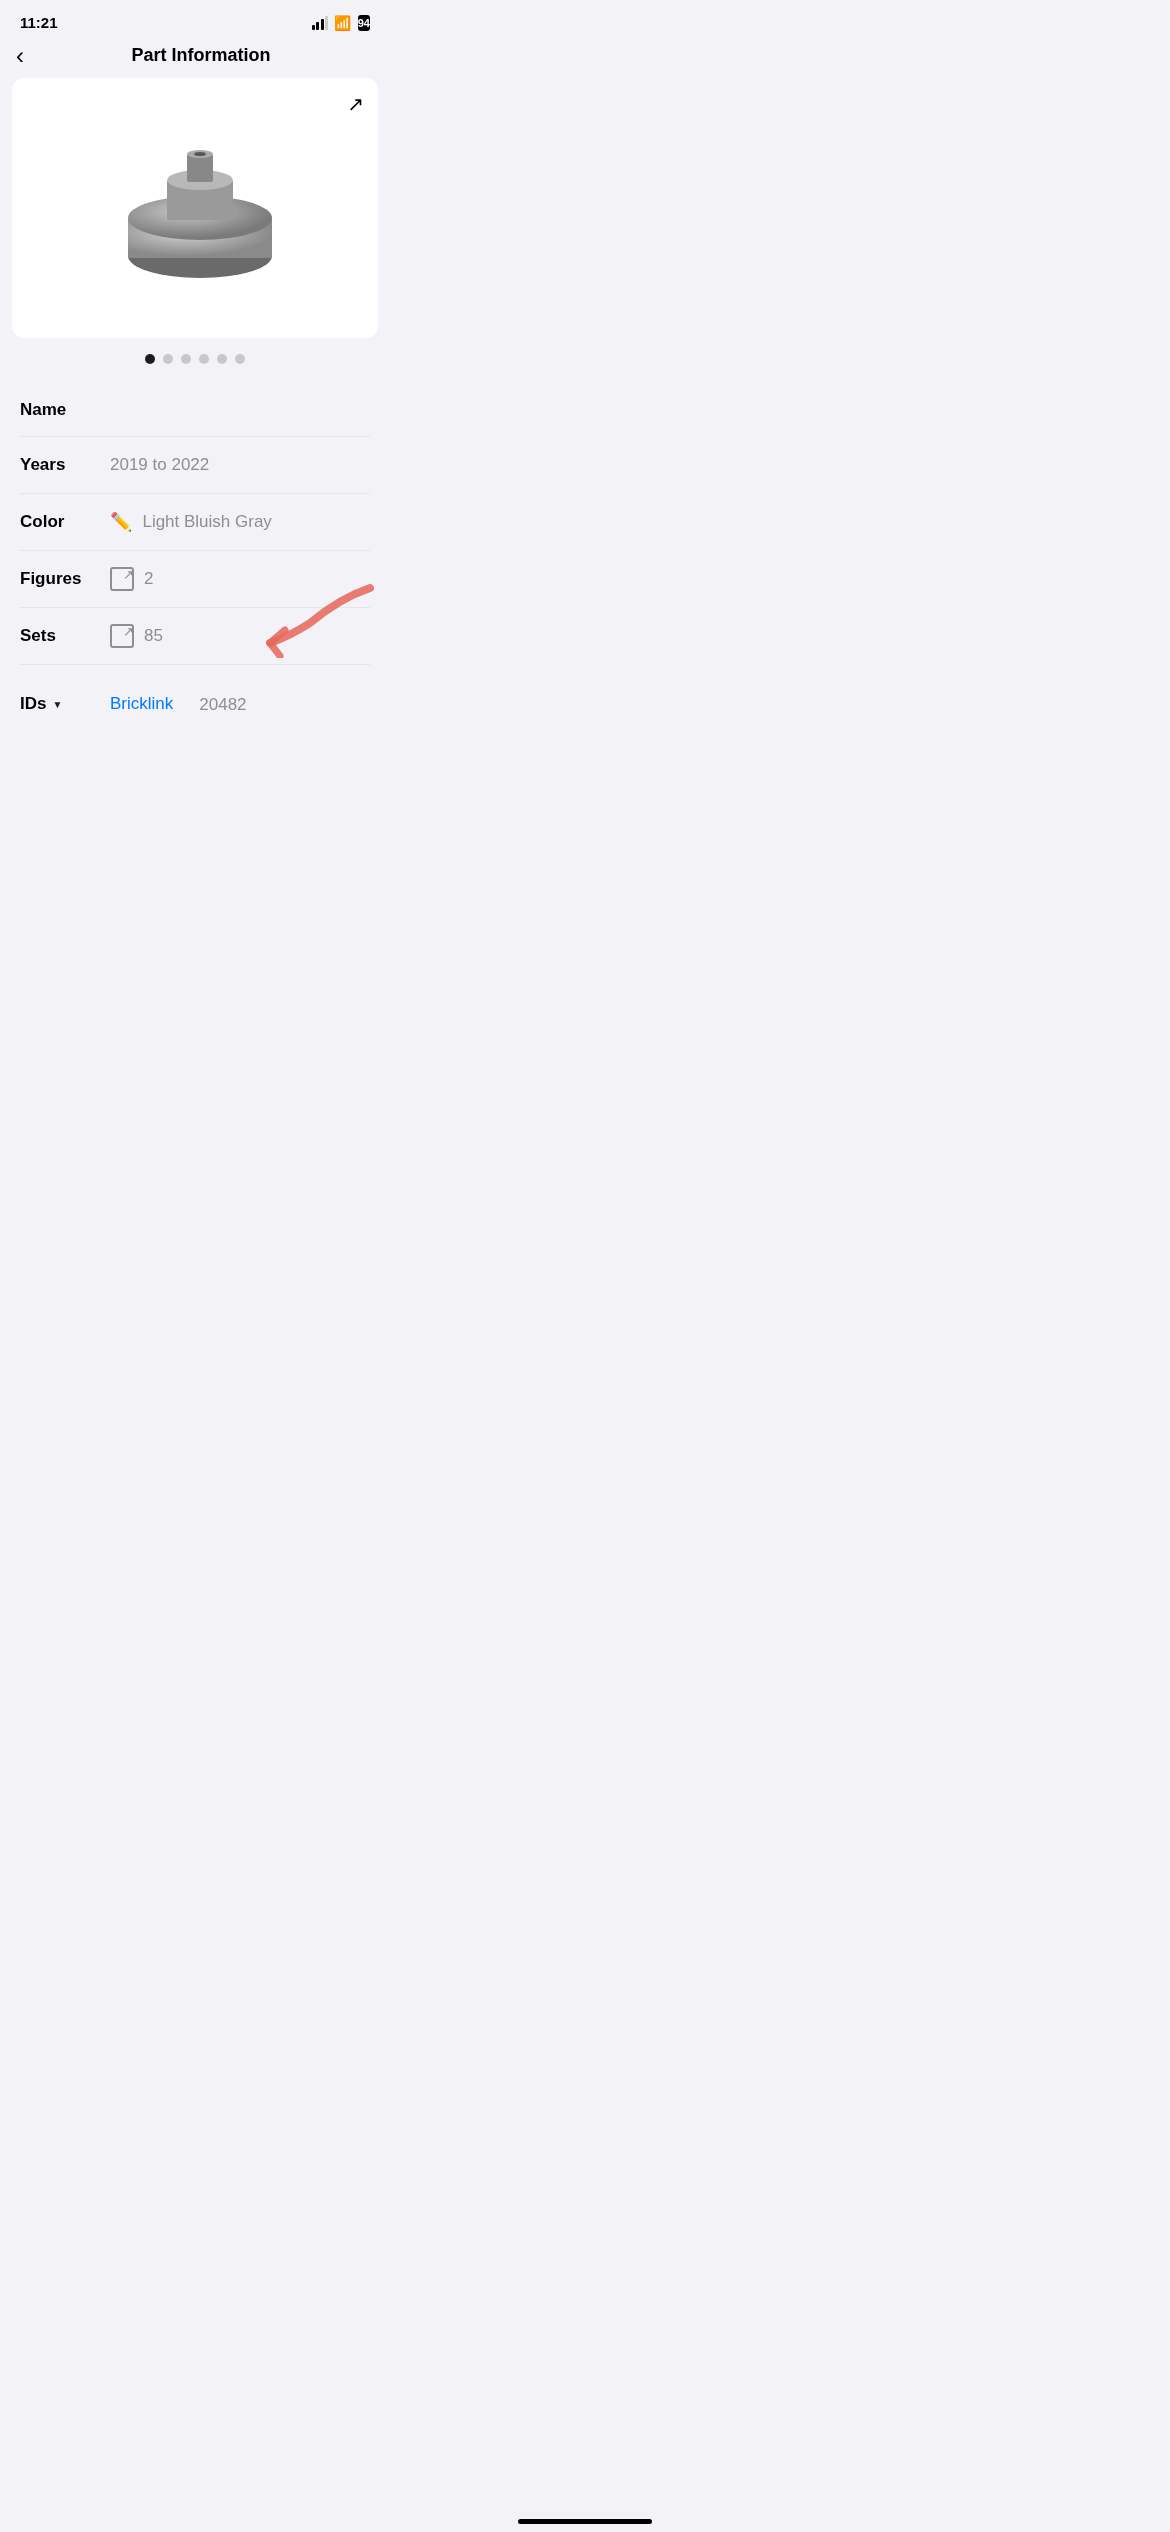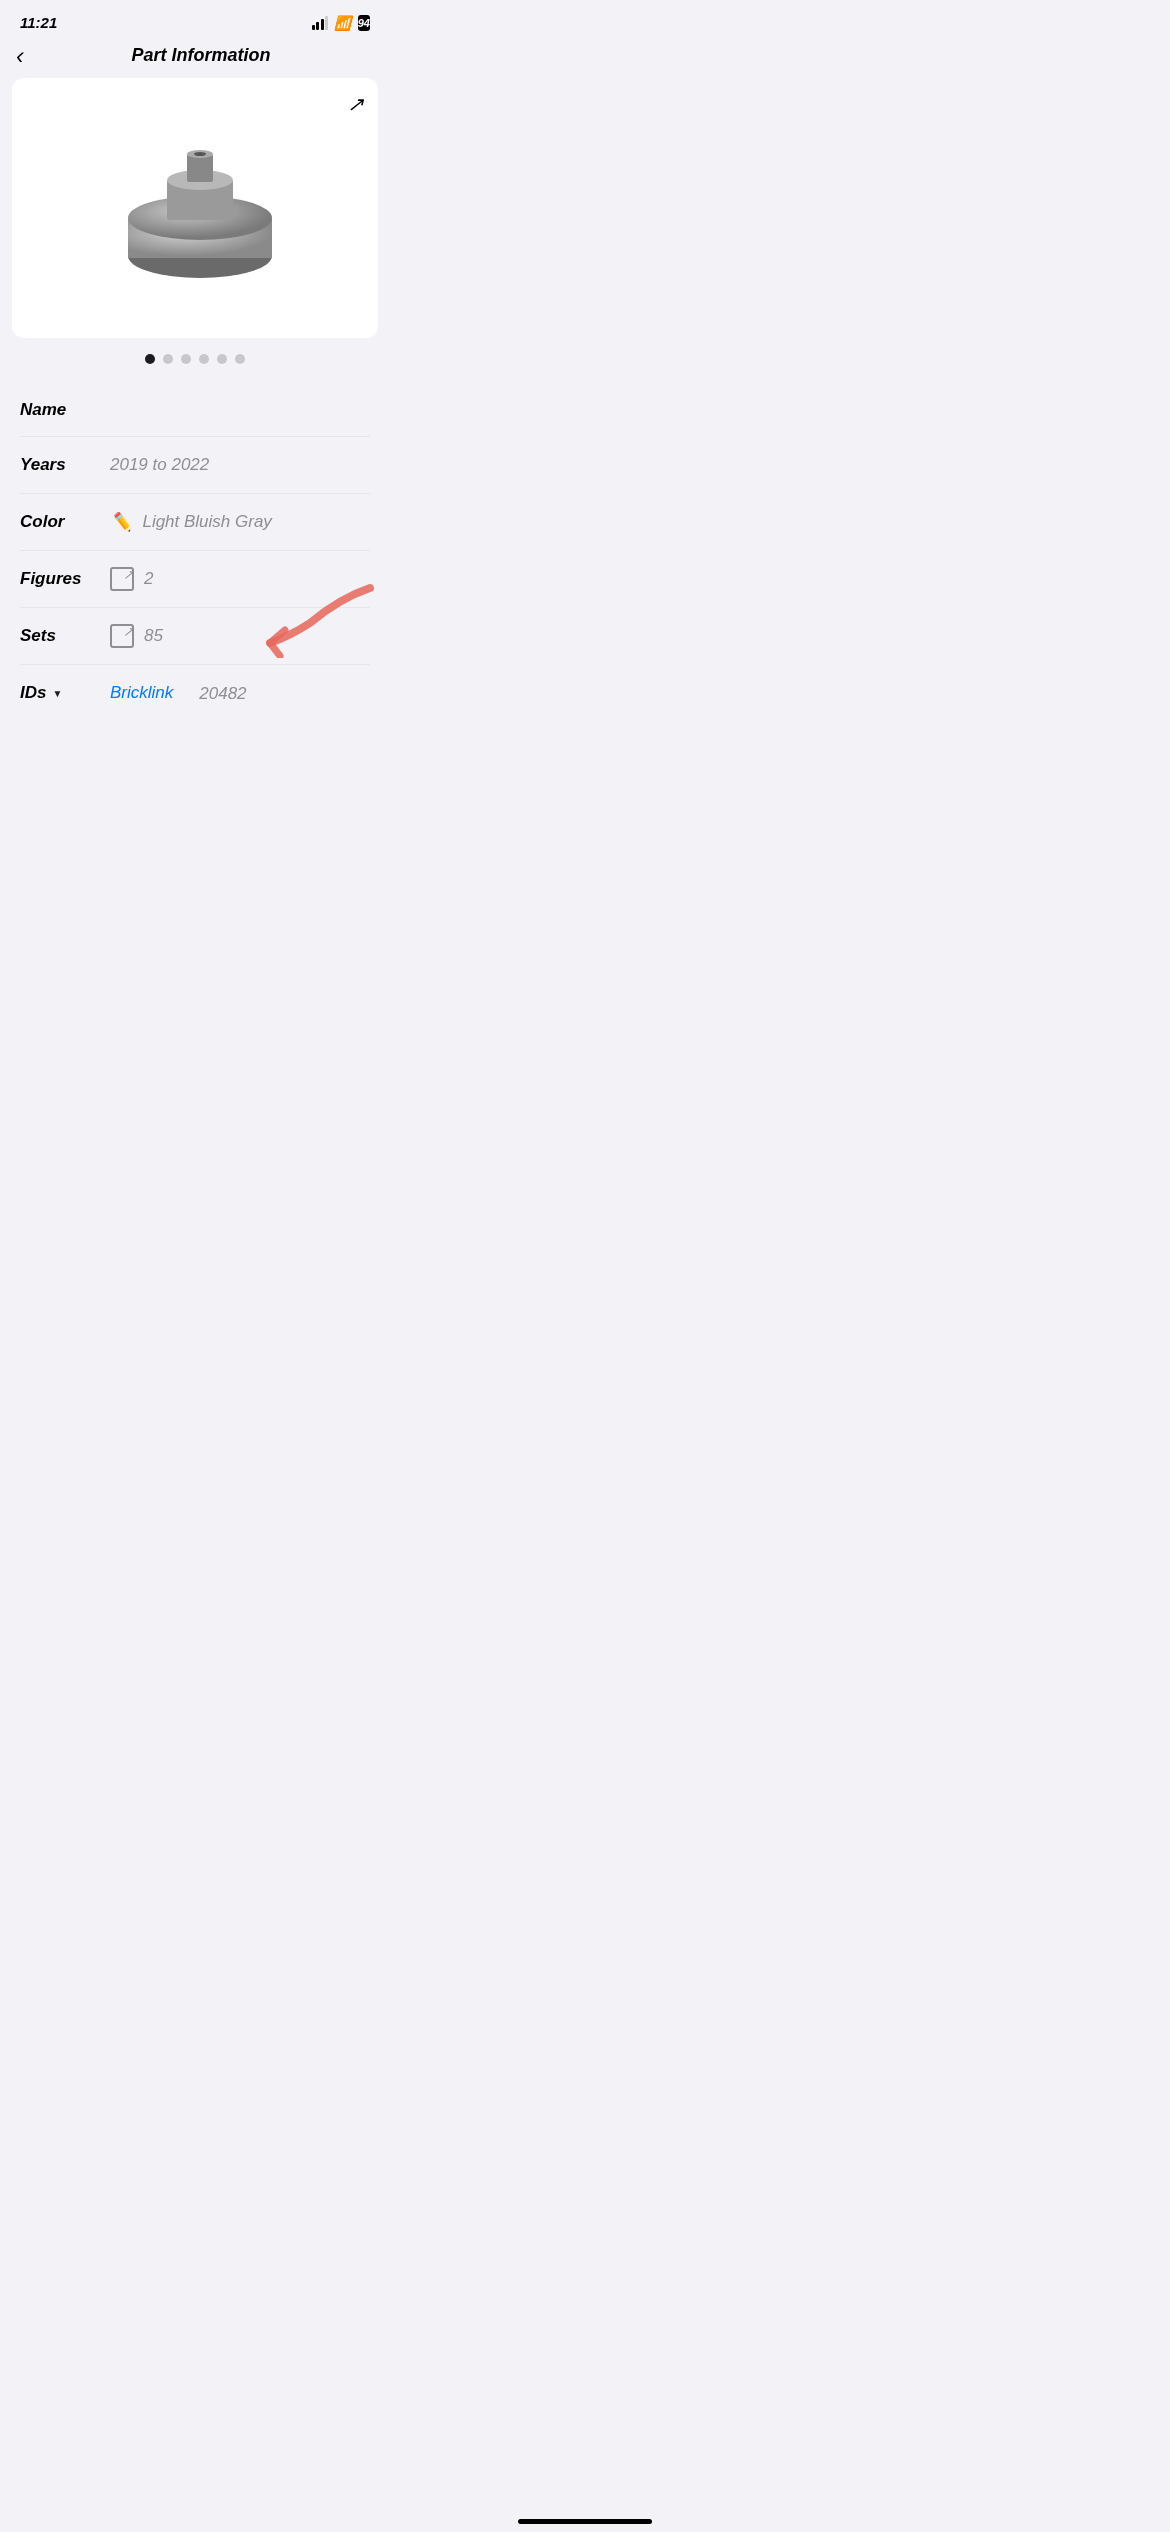--- a/index.html
+++ b/index.html
@@ -203,21 +203,21 @@
     }
     .signal-bars span {
       background: #000;
       width: 3px;
       border-radius: 1px;
     }
   </style>
 </head>
 <body>
 
-<div style="position:relative;font-style:italic;">
+<div style="position:relative;">
 
   <div class="status-bar">
     <div class="status-time">11:21</div>
     <div class="status-icons">
 
       <div class="signal-bars">
         <span style="height:5px;"></span>
         <span style="height:8px;"></span>
         <span style="height:11px;"></span>
         <span style="height:14px; background:#ccc;"></span>
@@ -322,21 +322,21 @@
 
     <div class="info-row">
       <div class="info-label">
         <div class="ids-label">
           <span>IDs</span>
           <span class="ids-triangle">▼</span>
         </div>
       </div>
       <div class="info-row-inline">
         <span class="bricklink-link">Bricklink</span>
-        <span class="info-value" style="margin:1px; margin-left: 16px;">20482</span>
+        <span class="info-value" style="margin:12px; margin-left: 16px;">20482</span>
       </div>
     </div>
 
   </div>
 
   <div style="height: 80px;"></div>
   <div class="home-indicator"></div>
 
 </div>
 

